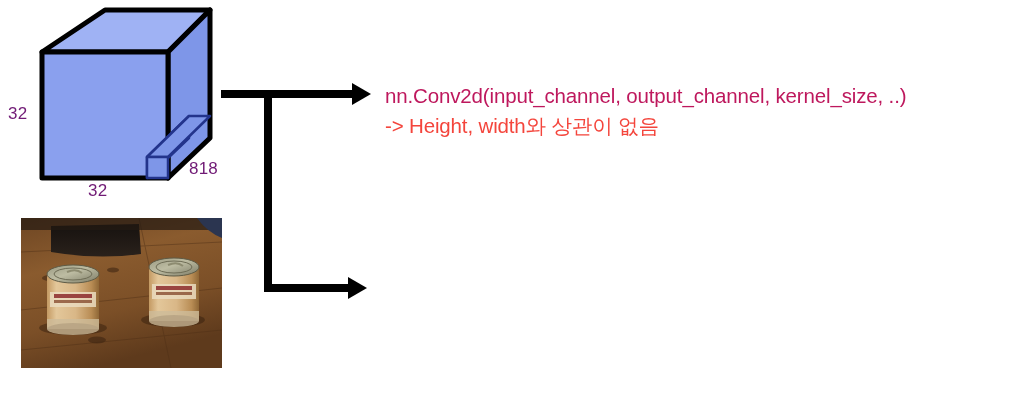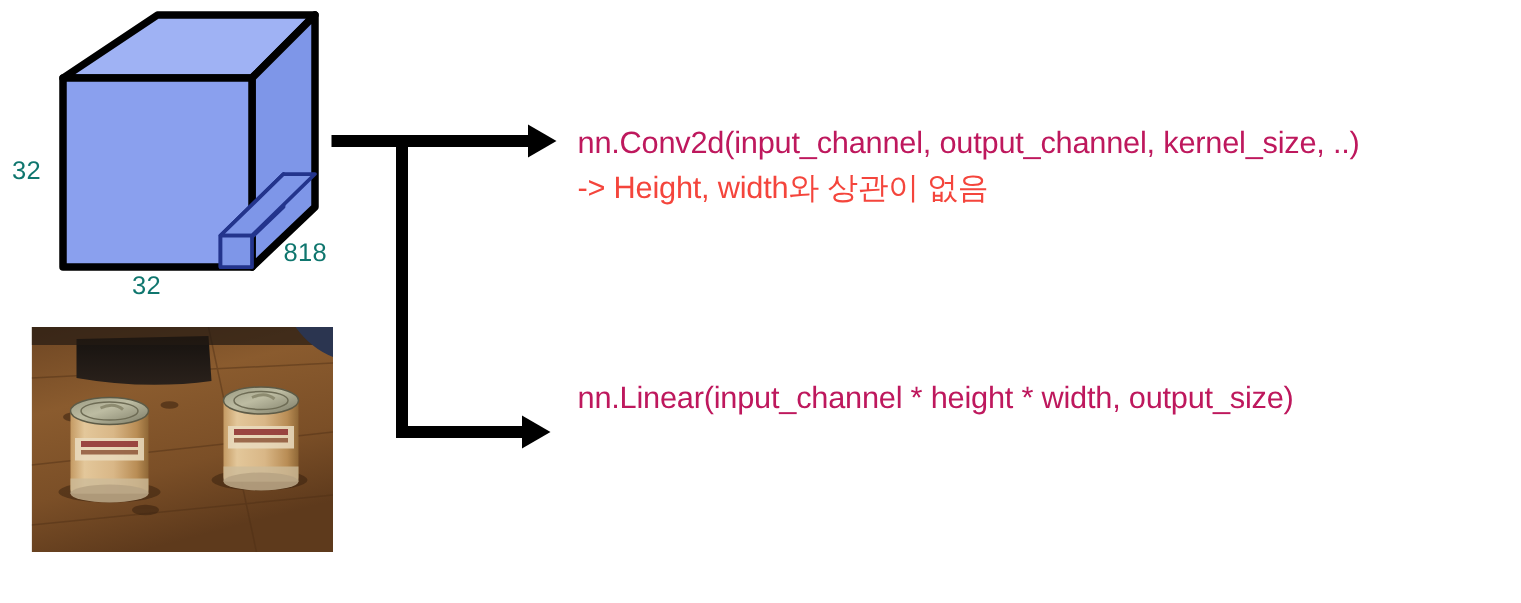--- a/index.html
+++ b/index.html
@@ -22,21 +22,21 @@
     left: 0; top: 0;
     width: 1014px;
     height: 402px;
   }
 
   
   .dim-label {
     position: absolute;
     font-family: "Liberation Sans", sans-serif;
     font-size: 17px;
-    color: #0f766e;
+    color: #701a75;
     letter-spacing: 0.2px;
     white-space: nowrap;
   }
   #dim-left   { left: 8px;  top: 104px; }
   #dim-bottom { left: 88px; top: 181px; }
   #dim-depth  { left: 189px; top: 159px; }
 
   
   #cube-svg {
     position: absolute;
@@ -201,16 +201,15 @@
 
     <polygon points="133,197 152,208 133,219" fill="#000000"></polygon>
   </svg>
 
   <div class="text-block" id="block-conv">
     <div class="code-line">nn.Conv2d(input_channel, output_channel, kernel_size, ..)</div>
     <div class="note-line">-&gt; Height, width와 상관이 없음</div>
   </div>
 
   <div class="text-block" id="block-linear">
-    <div class="code-line">nn.Linear(input_channel * height * width, output_size)</div>
   </div>
 
 </div>
 
 </body></html>

